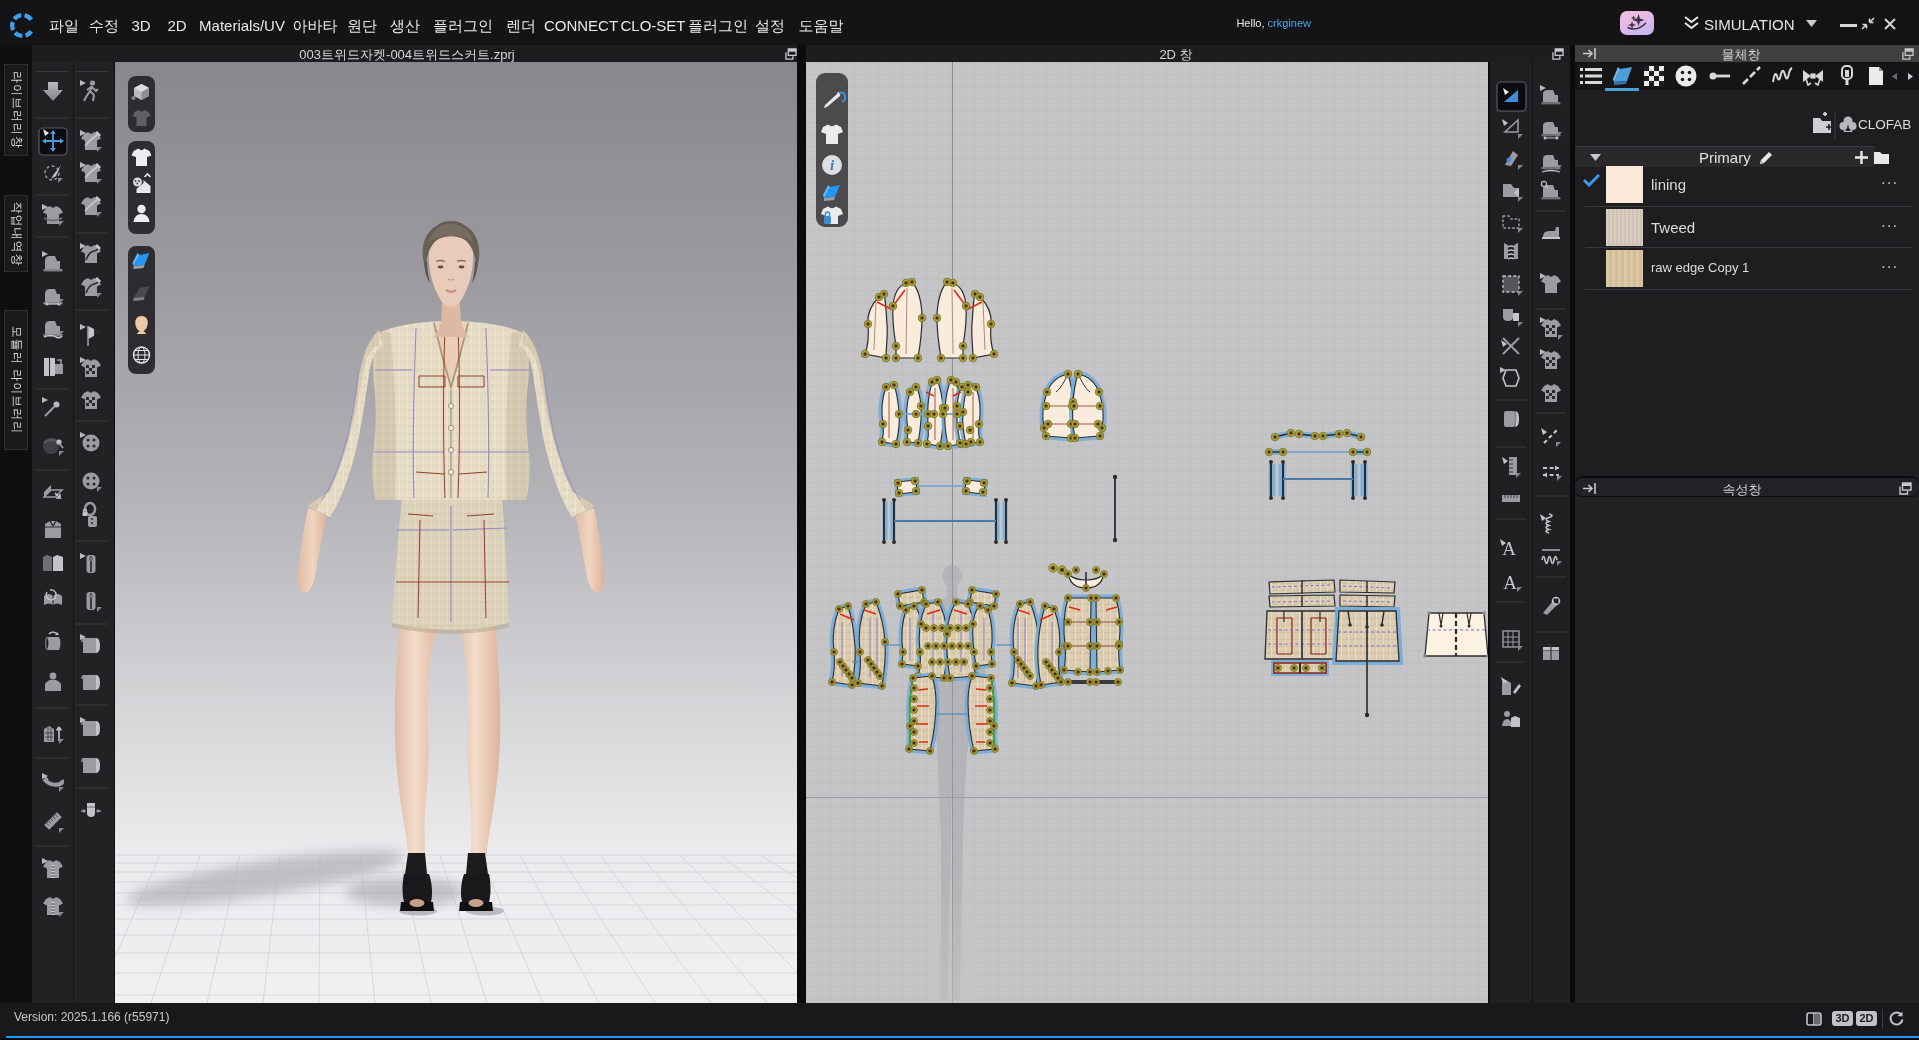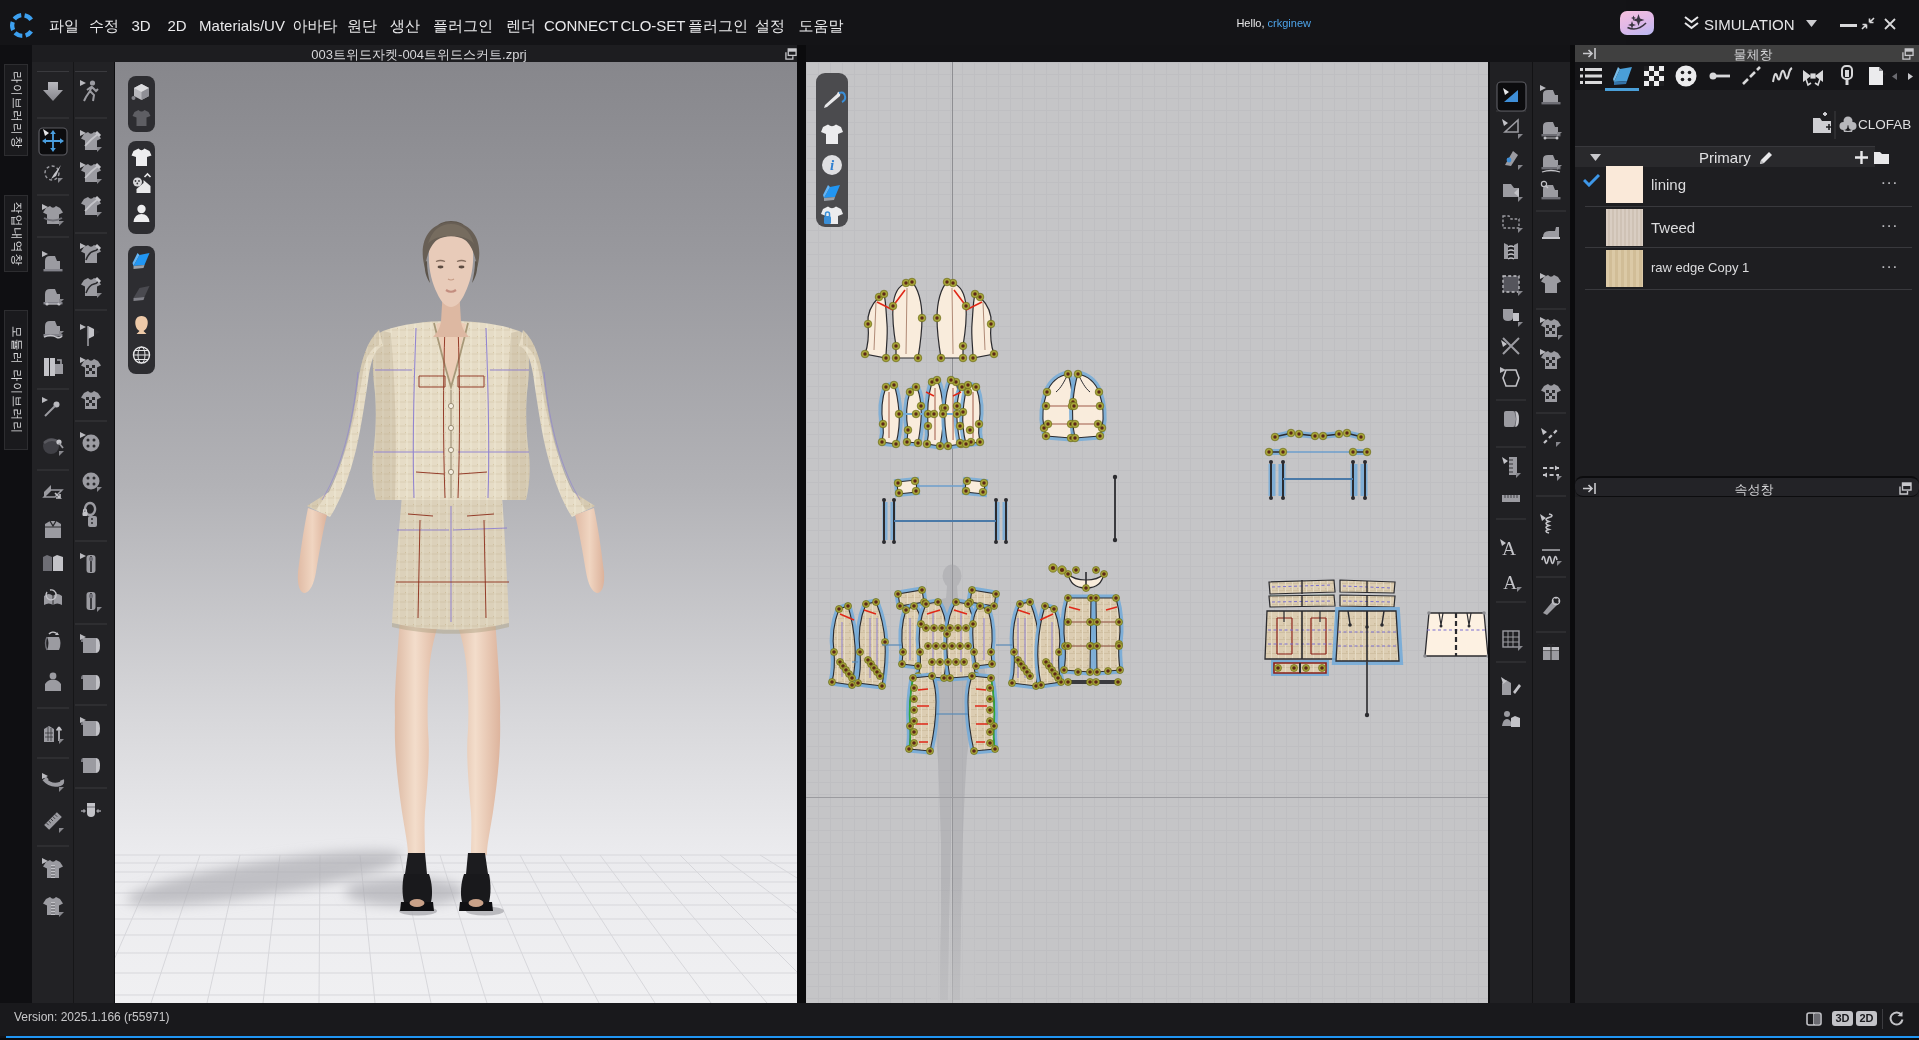--- a/index.html
+++ b/index.html
@@ -1,20 +1,20 @@
 <!DOCTYPE html>
 <html><head>
 <meta charset="utf-8">
 <style>
   * { margin:0; padding:0; box-sizing:border-box; }
   html,body { width:1919px; height:1040px; overflow:hidden; background:#131316;
     font-family:"Liberation Sans", sans-serif; }
   .abs { position:absolute; }
   #stage { position:relative; width:1919px; height:1040px; }
-  .ttext { font-size:13px; color:#d6d6d9;margin-left:12px; }
+  .ttext { font-size:13px; color:#d6d6d9; }
   .menu { position:absolute; top:17px; transform:translateX(-50%); font-size:15px; color:#e9e9eb; white-space:nowrap; }
   .vtab { position:absolute; left:4px; width:24px; background:#1a1a1d; border:1px solid #2d2d30; }
   .vtab span { position:absolute; left:50%; top:50%; transform:translate(-50%,-50%) rotate(90deg);
      font-size:12px; color:#dadadc; white-space:nowrap; letter-spacing:1px; }
 </style>
 </head>
 <body>
 <div id="stage">
 
   <div class="abs" id="topbar" style="left:0;top:0;width:1626px;height:45px;background:#141417;">
@@ -574,20 +574,28 @@
           <circle r="8" fill="none" stroke="#e4e4e6" stroke-width="1.4"></circle>
           <ellipse rx="3.5" ry="8" fill="none" stroke="#e4e4e6" stroke-width="1"></ellipse>
           <path d="M-8,0 H8 M-7,-4.5 H7 M-7,4.5 H7" stroke="#e4e4e6" stroke-width="1"></path>
         </g>
       </g>
     </svg>
   </div>
 
   <div class="abs" style="left:797px;top:45px;width:9px;height:958px;background:#0b0b0d;"></div>
 
+  <div class="abs" style="left:806px;top:45px;width:764px;height:17px;background:#1d1d20;">
+    <div class="ttext" style="position:absolute;left:370px;top:1px;transform:translateX(-50%);white-space:nowrap;">2D 창</div>
+    <svg class="abs" style="left:746px;top:3px;" width="12" height="12" viewBox="0 0 13 13">
+      <rect x="3.5" y="1" width="8.5" height="7" fill="none" stroke="#c8c8cc" stroke-width="1.4"></rect>
+      <rect x="3.5" y="1" width="8.5" height="3" fill="#c8c8cc"></rect>
+      <path d="M1,4.5 V12 H8.5 V9" fill="none" stroke="#c8c8cc" stroke-width="1.4"></path>
+    </svg>
+  </div>
   <div class="abs" id="view2d" style="left:806px;top:62px;width:682px;height:941px;background:#c5c5c7;">
     <div class="abs" style="left:0;top:0;width:682px;height:941px;
       background-image:
         repeating-linear-gradient(to right, #bbbbbe 0px, #bbbbbe 1px, transparent 1px, transparent 12px),
         repeating-linear-gradient(to bottom, #bbbbbe 0px, #bbbbbe 1px, transparent 1px, transparent 12px);
       opacity:.55;"></div>
     <div class="abs" style="left:146px;top:0;width:1px;height:941px;background:#8e8e92;"></div>
     <div class="abs" style="left:0;top:735px;width:682px;height:1px;background:#9b9b9f;"></div>
     <svg class="abs" style="left:0;top:0;" width="682" height="941" viewBox="0 0 682 941">
         <defs>

